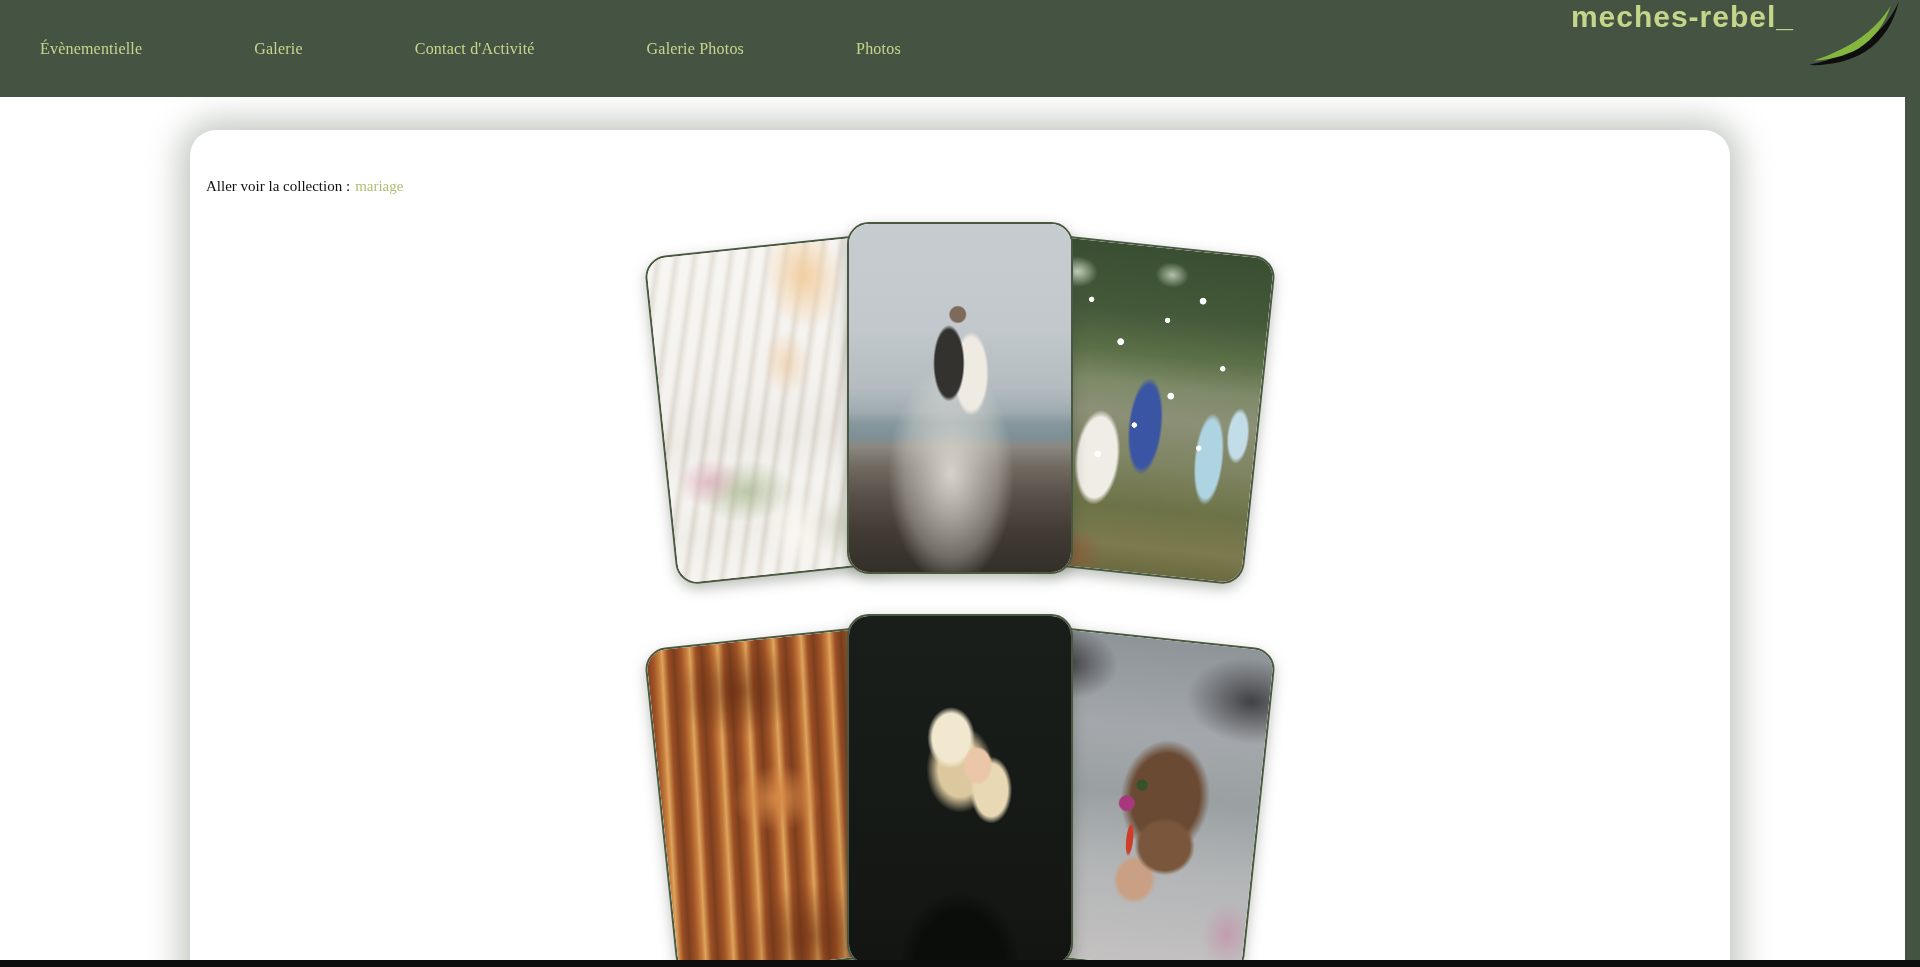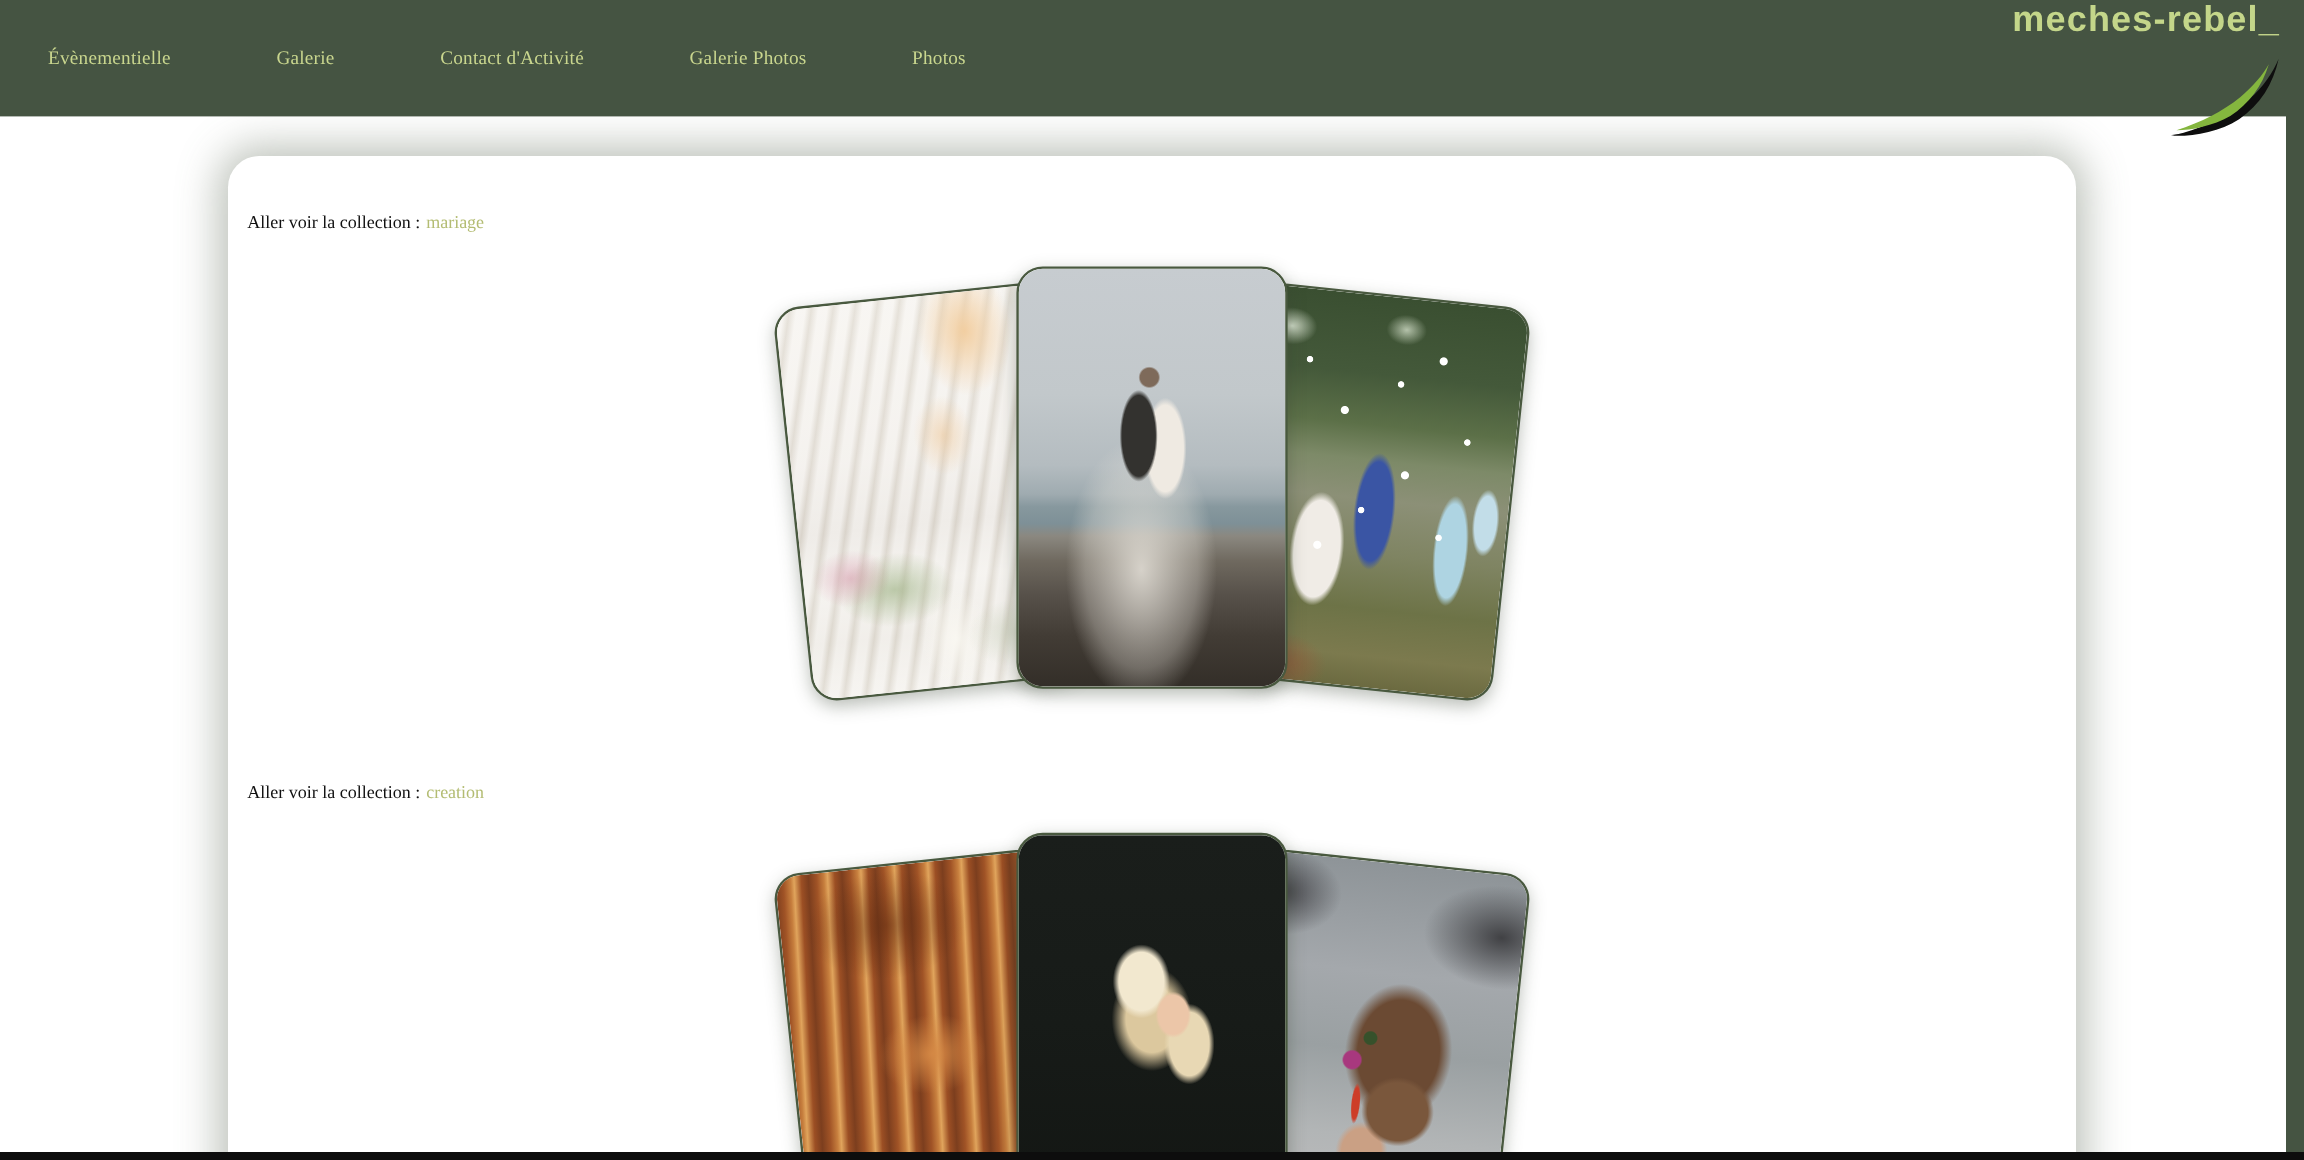--- a/index.html
+++ b/index.html
@@ -14,29 +14,29 @@
 
   
   .navbar {
     position: absolute; top: 0; left: 0;
     width: 1920px; height: 97px;
     background: #455442;
     z-index: 40;
   }
   .nav-links {
     position: absolute; left: 40px; top: 0; height: 97px;
-    display: flex; align-items: center; gap: 88px;
+    display: flex; align-items: center; gap: 112px;
   }
   .nav-link {
     color: #c9d68e; font-size: 16px; letter-spacing: .2px;
     cursor: pointer; white-space: nowrap; text-decoration: none;
   }
   .logo {
     position: absolute; right: 20px; top: 0; height: 97px;
-    display: flex; align-items: flex-end; gap: 14px; cursor: pointer; flex-direction: column;
+    display: flex; align-items: flex-start; gap: 14px; cursor: pointer;
   }
   .logo-text {
     font-family: "Liberation Sans", sans-serif;
     font-weight: bold; font-size: 30px; letter-spacing: 1px;
     color: #c4d68a;
   }
   .logo-icon svg { width: 92px; height: 66px; display: block; }
 
   
   .panel {
@@ -190,23 +190,20 @@
       <div class="photo p-tent"></div>
     </div>
     <div class="card card-right">
       <div class="photo p-confetti"></div>
     </div>
     <div class="card card-mid">
       <div class="photo p-beach"></div>
     </div>
   </div>
 
-  <div class="section-title title-2">
-    <span>Aller voir la collection :</span><a class="accent">creation</a>
-  </div>
 
   <div class="fan fan-2">
     <div class="card card-left">
       <div class="photo p-copper"></div>
     </div>
     <div class="card card-right">
       <div class="photo p-bun"></div>
     </div>
     <div class="card card-mid">
       <div class="photo p-blonde"></div>

